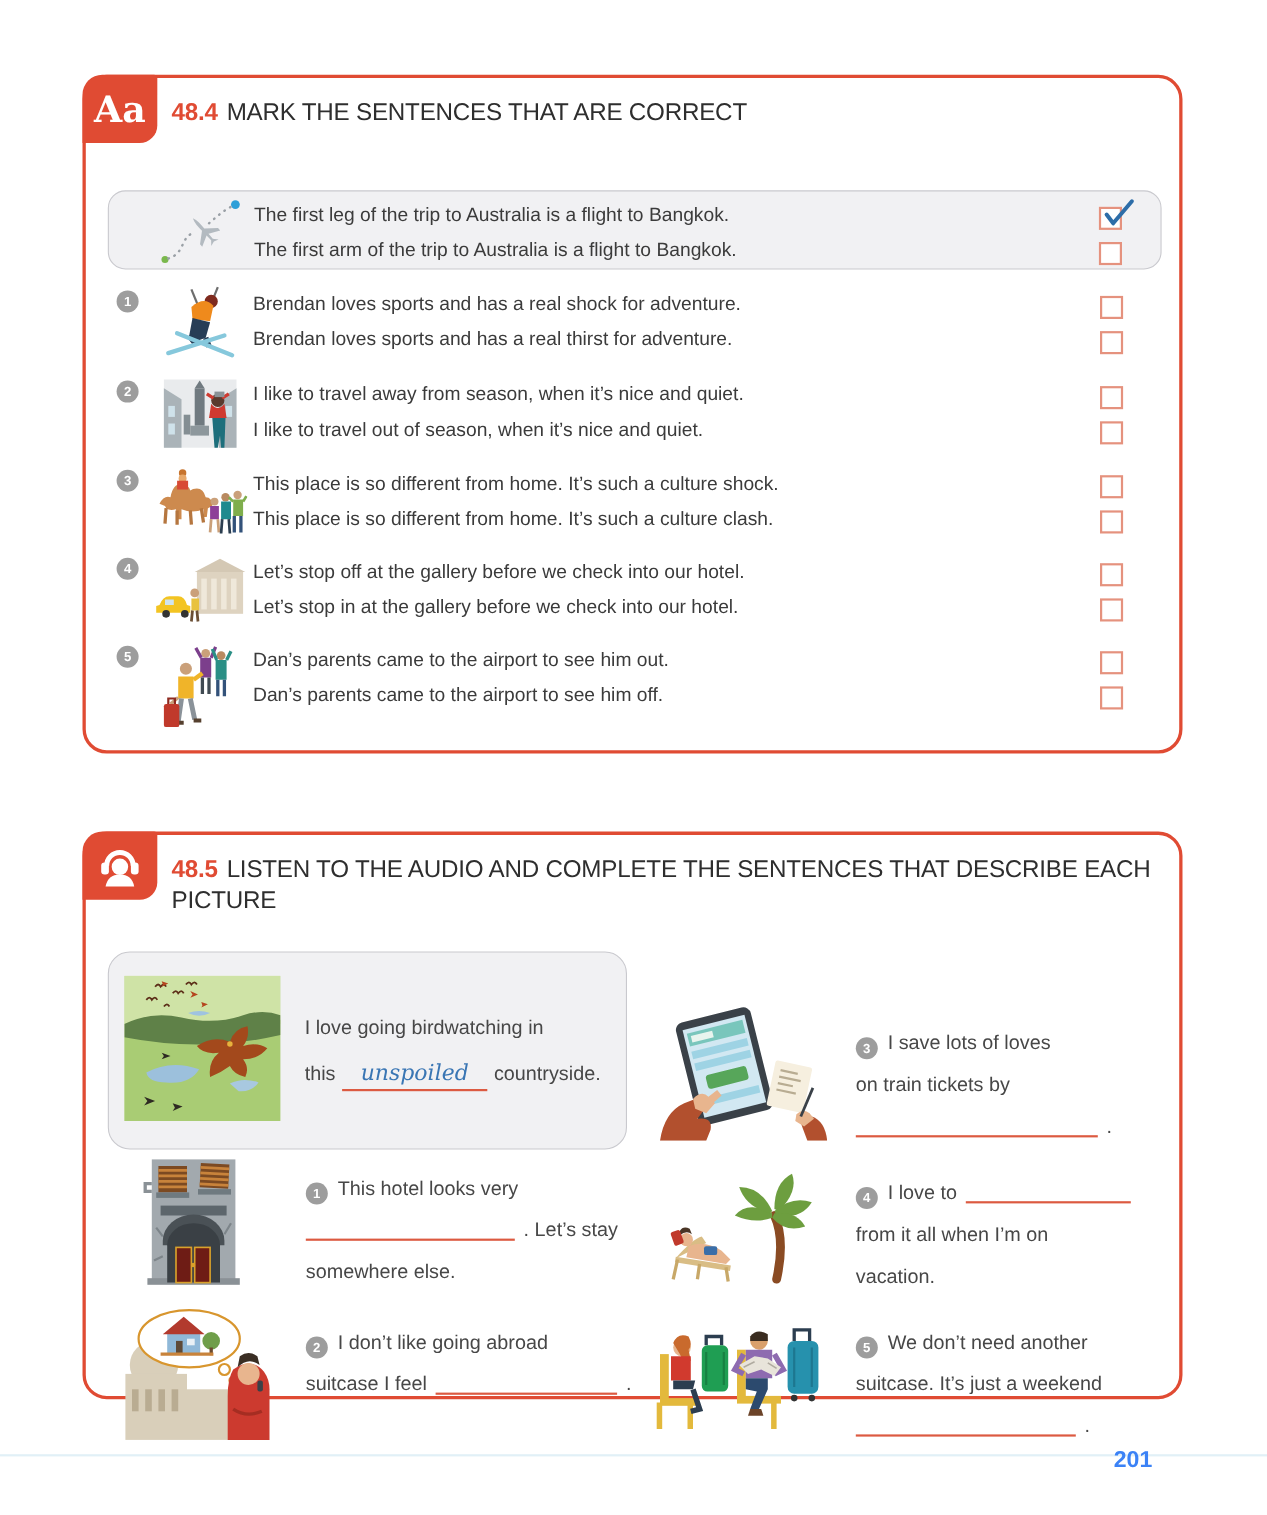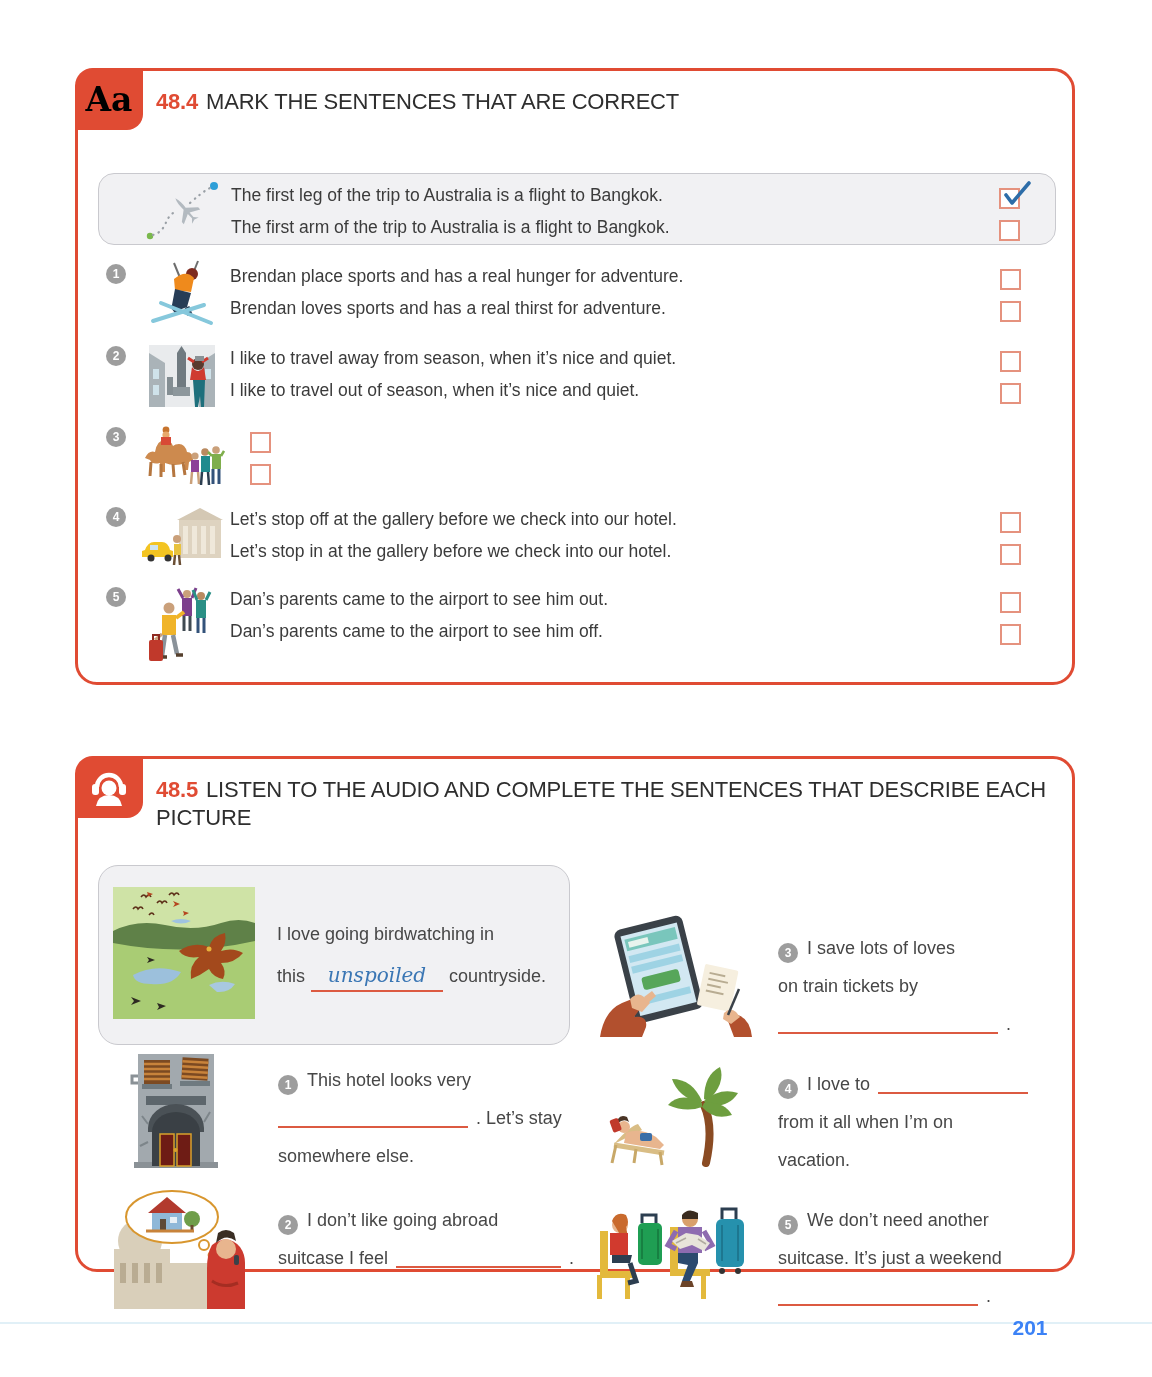--- a/index.html
+++ b/index.html
@@ -15,21 +15,21 @@
   html,body{background:#ffffff;}
   body{font-family:"Liberation Sans",sans-serif;color:var(--ink);}
   .page{position:relative;width:1152px;height:1377px;background:#ffffff;overflow:hidden;}
 
   .panel{position:absolute;left:75px;width:1000px;background:#fff;border:3px solid var(--accent);border-radius:22px;}
   .panel-1{top:68px;height:617px;}
   .panel-2{top:756px;height:516px;}
 
   .badge{position:absolute;left:-3px;top:-3px;width:68px;height:62px;background:var(--accent);
          border-radius:18px 3px 16px 0;display:flex;align-items:center;justify-content:center;}
-  .badge .aa{font-family:"DejaVu Serif","Liberation Serif",serif;font-weight:bold;font-size:33px;color:#000000;line-height:1;}
+  .badge .aa{font-family:"DejaVu Serif","Liberation Serif",serif;font-weight:bold;font-size:33px;color:#ffffff;line-height:1;}
 
   .panel-title{position:absolute;left:78px;top:17px;width:900px;font-size:22px;line-height:28px;
                letter-spacing:-0.2px;color:#2e2e2e;}
   .panel-title .exnum{color:var(--accent);font-weight:bold;margin-right:8px;}
 
   
   .row{position:absolute;left:20px;width:958px;display:flex;align-items:flex-start;}
   .example-box{top:102px;height:72px;background:#f1f1f3;border:1.5px solid #c9c9ce;border-radius:16px;padding-top:4px;}
   .r1{top:188px;} .r2{top:270px;} .r3{top:351px;} .r4{top:431px;} .r5{top:511px;}
   .numcol{width:36px;padding-top:5px;display:flex;justify-content:center;flex:none;}
@@ -122,21 +122,21 @@
           <line x1="53" y1="2" x2="45" y2="22" stroke="#6d6d6d" stroke-width="2"></line>
           <circle cx="47" cy="15" r="6" fill="#7e2a1e"></circle>
           <path d="M29 20 q12 -10 20 -1 l-3 14 -16 -2 z" fill="#ef8a1c"></path>
           <path d="M30 30 l-3 16 7 5 8 -3 4 -14 z" fill="#273d56"></path>
           <path d="M27 46 l6 8 M42 48 l3 8" stroke="#273d56" stroke-width="5"></path>
           <line x1="8" y1="62" x2="59" y2="46" stroke="#86c8dc" stroke-width="4" stroke-linecap="round"></line>
           <line x1="16" y1="44" x2="66" y2="64" stroke="#86c8dc" stroke-width="4" stroke-linecap="round"></line>
         </svg>
       </div>
       <div class="sentcol">
-        <div class="sent">Brendan place sports and has a real hunger for adventure.</div>
+        <div class="sent">Brendan loves sports and has a real shock for adventure.</div>
         <div class="sent">Brendan loves sports and has a real thirst for adventure.</div>
       </div>
       <div class="chkcol">
         <div class="chkslot">
             <div class="checkbox"></div>
           </div>
         <div class="chkslot">
             <div class="checkbox"></div>
           </div>
       </div>
@@ -194,20 +194,24 @@
             <path d="M52 38 h8 v12 h-8z" fill="#8d3f98"></path>
             <path d="M53 50 l-1 12 M59 50 l1 12" stroke="#caa07a" stroke-width="2.5"></path>
           <circle cx="66" cy="30" r="3.8" fill="#b98a60"></circle>
             <path d="M62 34 h9 v16 h-9z" fill="#1f8a8e"></path>
             <path d="M63 50 l-1 13 M69 50 l1 13" stroke="#2c3e50" stroke-width="2.5"></path>
           <circle cx="77" cy="28" r="3.8" fill="#caa07a"></circle>
             <path d="M73 32 h9 v15 h-9z" fill="#7fae4c"></path>
             <path d="M73 34 l-4 -4 M82 34 l3 -5" stroke="#7fae4c" stroke-width="2.5"></path>
             <path d="M74 47 v15 M80 47 v15" stroke="#33527a" stroke-width="3"></path>
         </svg>
+      </div>
+      <div class="sentcol">
+        <div class="sent">This place is so different from home. It’s such a culture shock.</div>
+        <div class="sent">This place is so different from home. It’s such a culture clash.</div>
       </div>
       <div class="chkcol">
         <div class="chkslot">
             <div class="checkbox"></div>
           </div>
         <div class="chkslot">
             <div class="checkbox"></div>
           </div>
       </div>
     </div>

